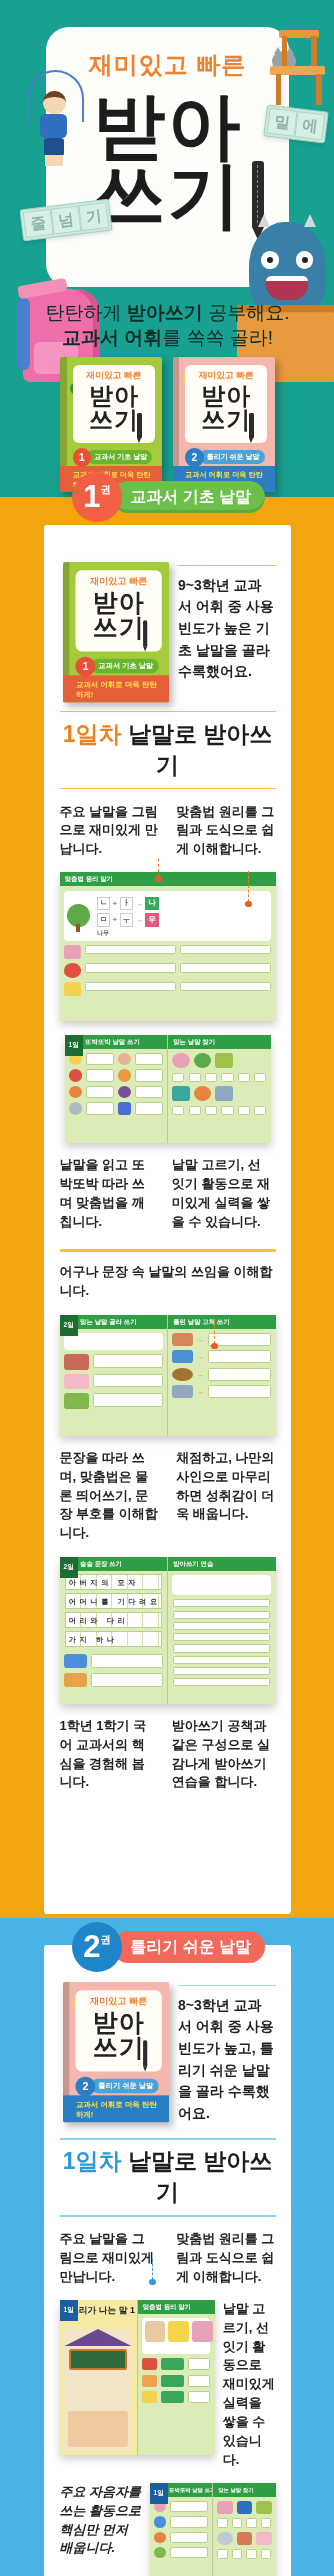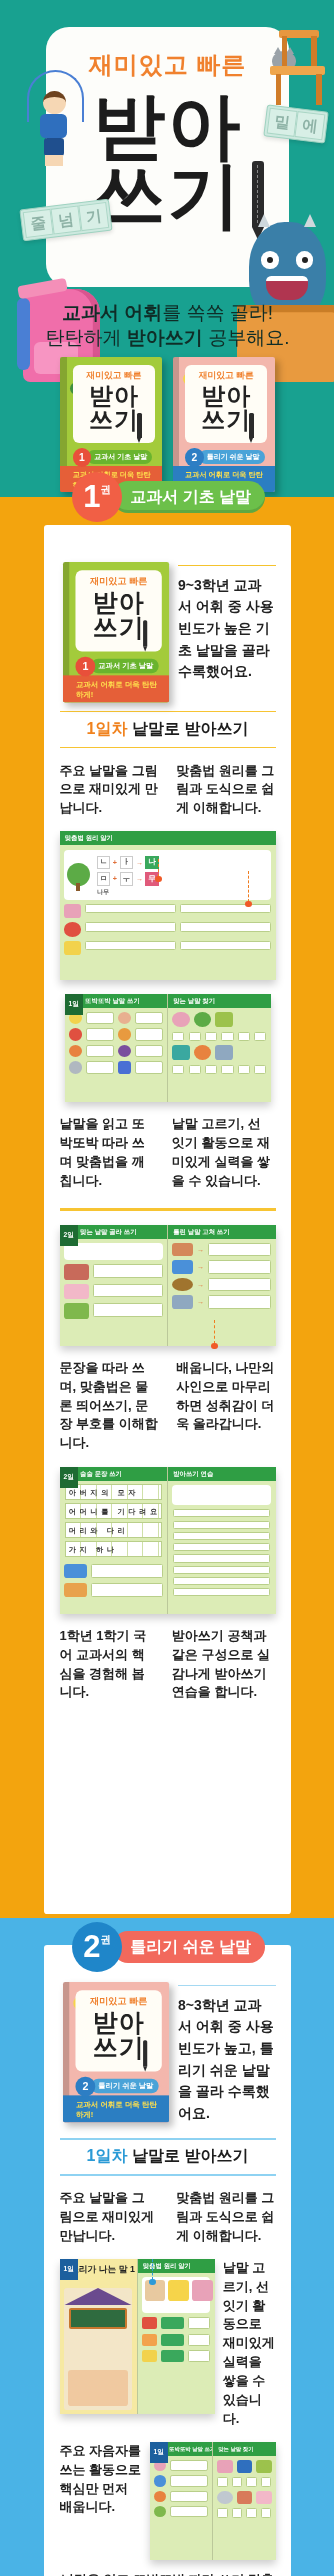--- a/index.html
+++ b/index.html
@@ -95,21 +95,21 @@
   .badge-sec1 .bpill { background:#6cc04a; box-shadow:inset 0 -3.1px 0 rgba(0,0,0,.12); }
 
   .intro-row { display:flex; gap:13.4px; margin-top:24px; }
   .intro-cover { transform:scale(1.04); transform-origin:top left; margin-left:3.1px; }
   .intro-txt { flex:1; font-size:14px; line-height:1.55; color:#222; font-weight:600; padding-top:8.2px; margin-top:3.1px; }
   .card1 .intro-txt { border-top:1.5px solid #f5c32d; }
   .card2 .intro-txt { border-top:1.5px solid #a5d9f2; }
 
   .rule { height:1.5px; border:none; margin-top:13.4px; }
   .card1 .rule { background:#f7c433; } .card2 .rule { background:#8ed2f2; }
-  .day-head { text-align:center; font-size:16px; font-weight:800; color:#1d1d1d; margin:6.7px 0; }
+  .day-head { text-align:center; font-size:23px; font-weight:800; color:#1d1d1d; margin:6.7px 0; }
   .card1 .day-tag { color:#f0821e; } .card2 .day-tag { color:#2a9ad6; }
 
   .cap { font-size:13px; line-height:1.45; color:#222; font-weight:600; }
   .cap-row { display:flex; justify-content:space-between; gap:12.4px; margin-top:13.4px; }
   .cap-center { text-align:center; margin-top:11.3px; }
 
   
   .spread { display:flex; margin:13.4px auto 0; box-shadow:0 5.2px 8.2px rgba(0,0,0,.2); position:relative; background:#dcecb6; }
   .pg { flex:1; position:relative; overflow:hidden; background:#dcecb6; }
   .pg + .pg { border-left:1.5px solid rgba(0,0,0,.15); }
@@ -198,22 +198,22 @@
         <div class="horn h1"></div>
           <div class="horn h2"></div>
         <div class="eye e1"></div>
           <div class="eye e2"></div>
         <div class="mouth"></div>
       </div>
       <div class="mbox"></div>
     </div>
 
     <div class="tagline">
+      <div><span>탄탄하게 </span><b>받아쓰기</b><span> 공부해요.</span></div>
       <div><b>교과서 어휘</b><span>를 쏙쏙 골라!</span></div>
-      <div><span>탄탄하게 </span><b>받아쓰기</b><span> 공부해요.</span></div>
     </div>
 
     <div class="covers-row">
 
       <div class="cover cover--green">
         <div class="spine"></div>
         <div class="deco" style="left:9.3px;top:25px;width:13.4px;height:13.4px;background:#3f8f3f;"></div>
         <div class="deco" style="left:15.5px;top:15.5px;width:8.2px;height:11.3px;background:#f2c23e;border-radius:40% 40% 50% 50%;"></div>
         <div class="frame">
           <div class="cpre">재미있고 빠른</div>
@@ -398,20 +398,21 @@
       </div>
 
       <div class="cap-row">
         <div class="cap" style="width:44%">낱말을 읽고 또박또박 따라 쓰며 맞춤법을 깨칩니다.</div>
         <div class="cap" style="width:48%">낱말 고르기, 선 잇기 활동으로 재미있게 실력을 쌓을 수 있습니다.</div>
       </div>
 
       <hr class="rule" style="margin-top:17.5px">
       <hr class="rule" style="margin-top:0">
 
+      <div class="cap" style="margin-top:11.3px">어구나 문장 속 낱말의 쓰임을 이해합니다.</div>
 
       <div class="spread" style="width:216px;height:121px;">
         <div class="pg">
           <div class="tabday">2일</div>
           <div class="pg-head" style="padding-left:20.6px;">맞는 낱말 골라 쓰기</div>
           <div class="panel" style="height:17.5px;"></div>
           <div class="picrow">
               <div class="pic" style="width:25px;height:15.5px;background:#c86a5a;"></div>
               <div class="chip" style="height:13.4px;"></div>
             </div>
@@ -446,21 +447,21 @@
               <span class="arrow" style="line-height:13.4px;">→</span>
               <div class="chip" style="height:13.4px;"></div>
             </div>
         </div>
       </div>
       <div class="conn" style="left:170px; top:795px; height:24px;"></div>
 
 
       <div class="cap-row">
         <div class="cap" style="width:46%">문장을 따라 쓰며, 맞춤법은 물론 띄어쓰기, 문장 부호를 이해합니다.</div>
-        <div class="cap" style="width:46%">배웁니다, 나만의 사인으로 마무리하면 성취감이 더욱 올라갑니다.</div>
+        <div class="cap" style="width:46%">채점하고, 나만의 사인으로 마무리하면 성취감이 더욱 배웁니다.</div>
       </div>
 
       <div class="spread" style="width:216px;height:147px;">
         <div class="pg">
           <div class="tabday">2일</div>
           <div class="pg-head" style="padding-left:20.6px;">술술 문장 쓰기</div>
           <div class="wline">아버지의 모자</div>
           <div class="wline">어머니를 기다려요.</div>
           <div class="wline">머리와 다리</div>
           <div class="wline">가지 하나</div>
@@ -572,21 +573,21 @@
                 <div class="pic" style="width:15.5px;height:12.4px;background:#f2d24c;border-radius:2.1px;"></div>
                 <div class="pic" style="width:23px;height:12.4px;background:#3aa85c;border-radius:2.1px;"></div>
                 <div class="chip" style="height:12.4px;"></div>
               </div>
           </div>
         </div>
         <div class="cap" style="flex:1;">낱말 고르기, 선 잇기 활동으로 재미있게 실력을 쌓을 수 있습니다.</div>
       </div>
 
       <div style="display:flex; gap:8.2px; margin-top:13.4px; align-items:flex-start;">
-        <div class="cap" style="width:82px;">주요 자음자를 쓰는 활동으로 핵심만 먼저 배웁니다.</div>
+        <div class="cap" style="width:82px;font-style:italic;">주요 자음자를 쓰는 활동으로 핵심만 먼저 배웁니다.</div>
         <div class="spread" style="width:126px;height:118px;margin:0;">
           <div class="pg">
             <div class="tabday tabday--blue">1일</div>
             <div class="pg-head" style="padding-left:19.6px;font-size:5.4px;">또박또박 낱말 쓰기</div>
             <div class="picrow">
                 <div class="pic" style="width:12.4px;height:11.3px;background:#e8a2b8;border-radius:50%;"></div>
                 <div class="cells" style="height:11.3px;"></div>
               </div>
             <div class="picrow">
                 <div class="pic" style="width:12.4px;height:11.3px;background:#4a90d9;border-radius:50%;"></div>

